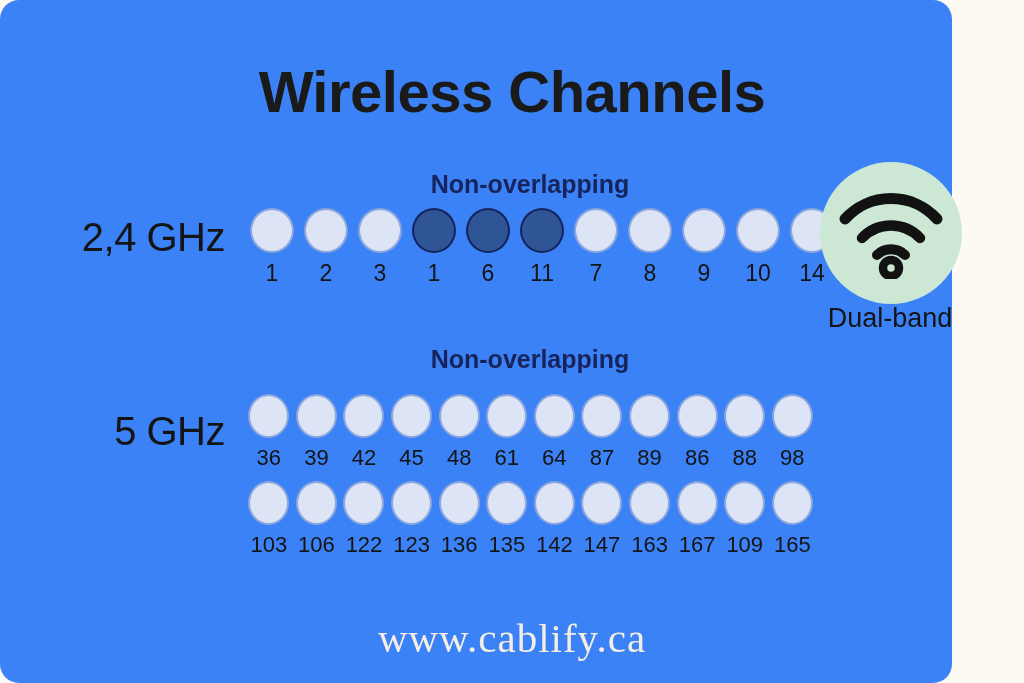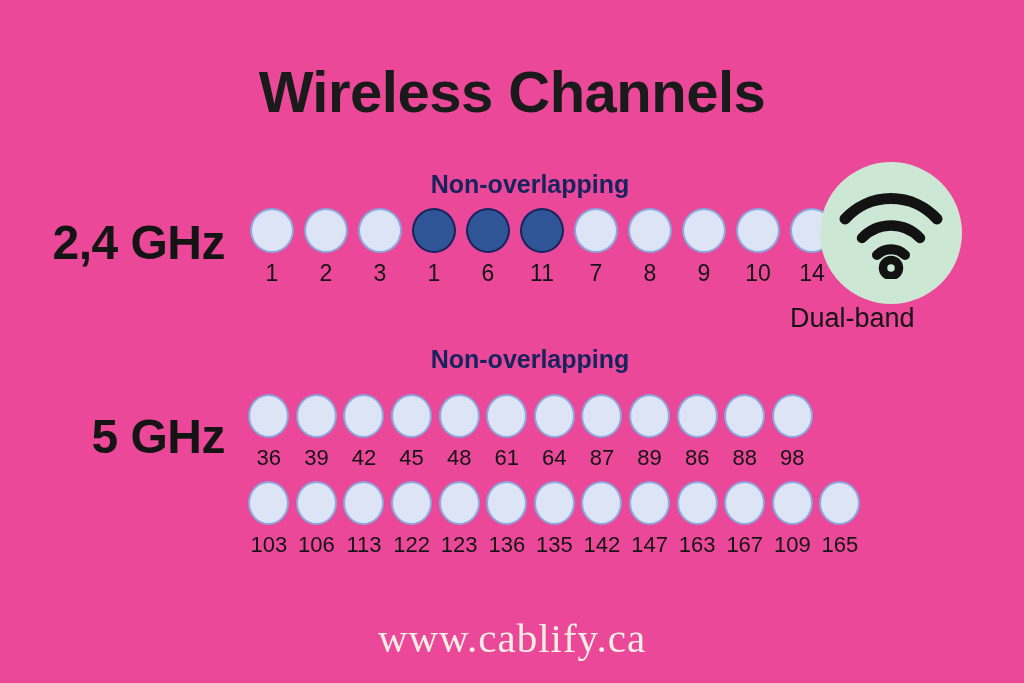--- a/index.html
+++ b/index.html
@@ -8,44 +8,45 @@
   }
   body {
     width: 1024px;
     height: 683px;
     background: #fdfaf4;
     font-family: "Liberation Sans", sans-serif;
     overflow: hidden;
   }
   #canvas {
     position: relative;
-    width: 1024px;
+    width: 952px;
     height: 683px;
-    background: #ec4899;
+    background: #3b82f6;
+    border-radius: 19px;
   }
 
   
   .title {
     position: absolute;
     left: 0;
     top: 58px;
     width: 1024px;
     text-align: center;
     font-size: 58px;
     font-weight: bold;
     letter-spacing: -0.5px;
     color: #1a1a1a;
     white-space: nowrap;
   }
 
   
   .band-label {
     position: absolute;
-    font-size: 48px;
-    font-weight: bold;
+    font-size: 40px;
+    font-weight: normal;
     color: #141414;
     letter-spacing: -0.5px;
     white-space: nowrap;
     text-align: right;
   }
   #band-label-24 {
     left: 20px;
     top: 215px;
     width: 205px;
   }
@@ -137,21 +138,21 @@
     position: absolute;
     left: 50%;
     top: 50%;
     transform: translate(-50%, -50%);
   }
   #badge-label {
     position: absolute;
     left: 790px;
     top: 303px;
     width: 200px;
-    text-align: left;
+    text-align: center;
     font-size: 27px;
     color: #141414;
     white-space: nowrap;
   }
 
   
   #watermark {
     position: absolute;
     left: 0;
     top: 614px;
@@ -278,24 +279,20 @@
       </div>
     </div>
   <div class="chan-row" id="row-5b">
       <div class="chan-cell">
         <div class="dot"></div>
         <div class="chan-num">103</div>
       </div>
       <div class="chan-cell">
         <div class="dot"></div>
         <div class="chan-num">106</div>
-      </div>
-      <div class="chan-cell">
-        <div class="dot"></div>
-        <div class="chan-num">113</div>
       </div>
       <div class="chan-cell">
         <div class="dot"></div>
         <div class="chan-num">122</div>
       </div>
       <div class="chan-cell">
         <div class="dot"></div>
         <div class="chan-num">123</div>
       </div>
       <div class="chan-cell">

